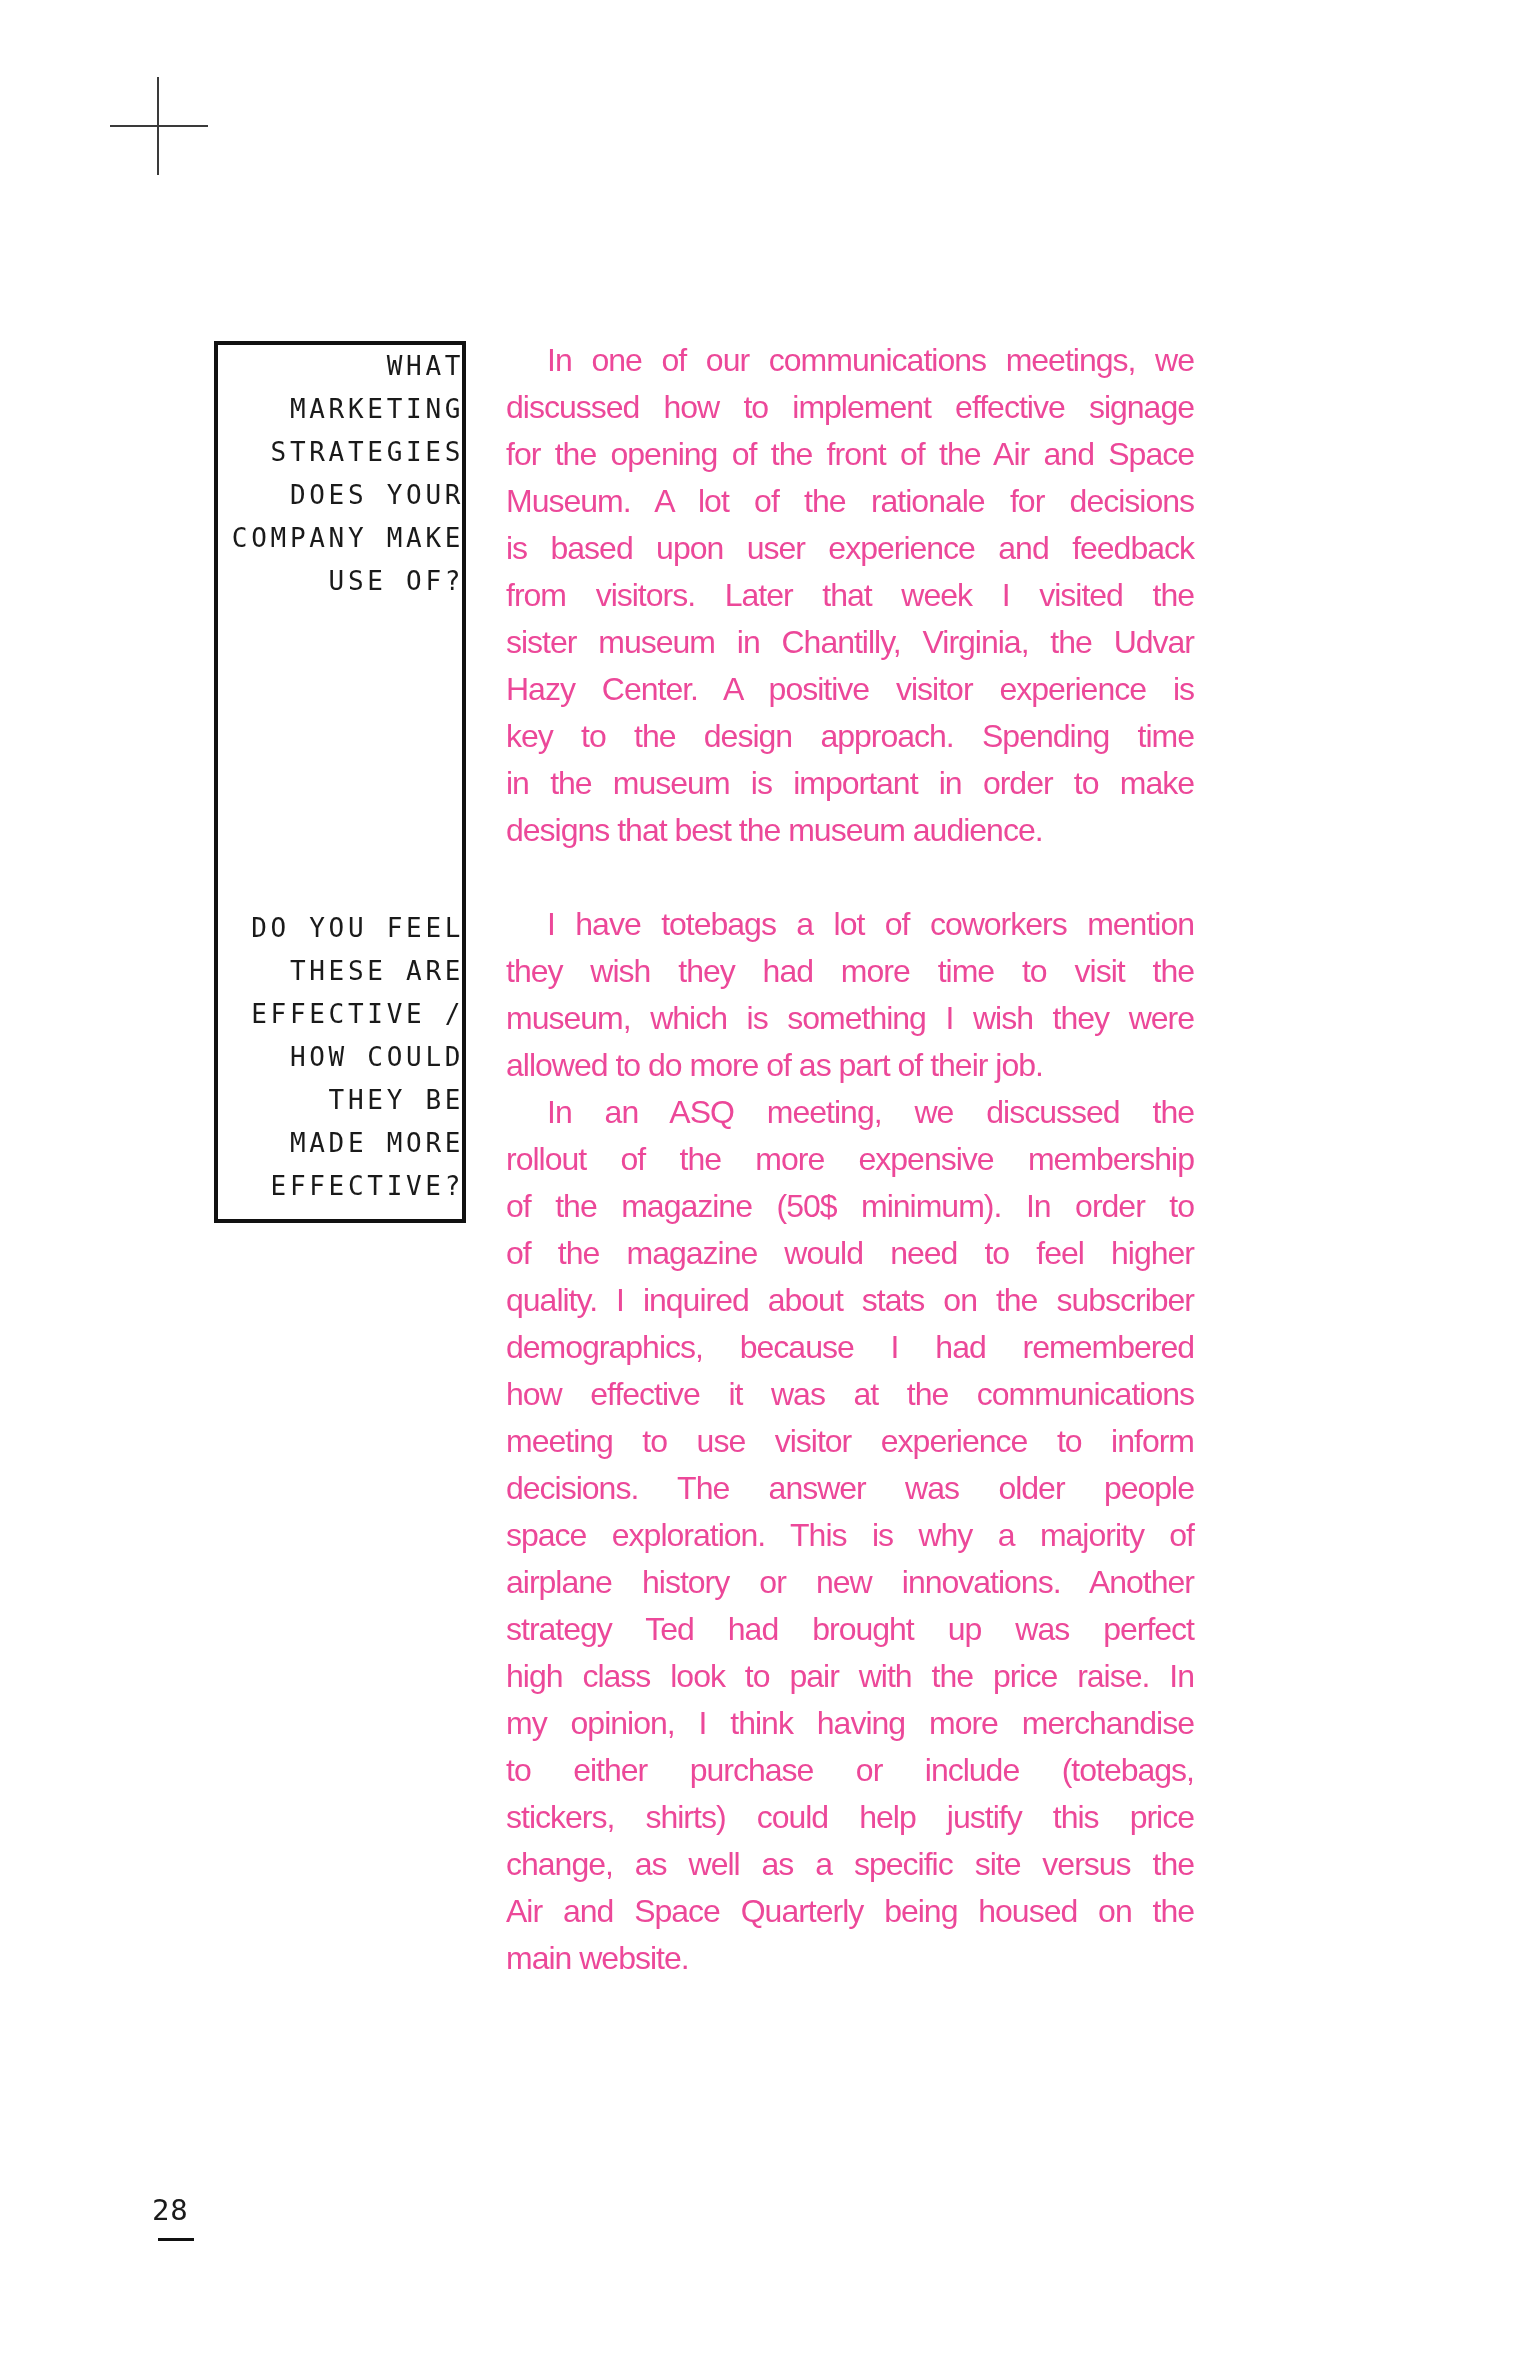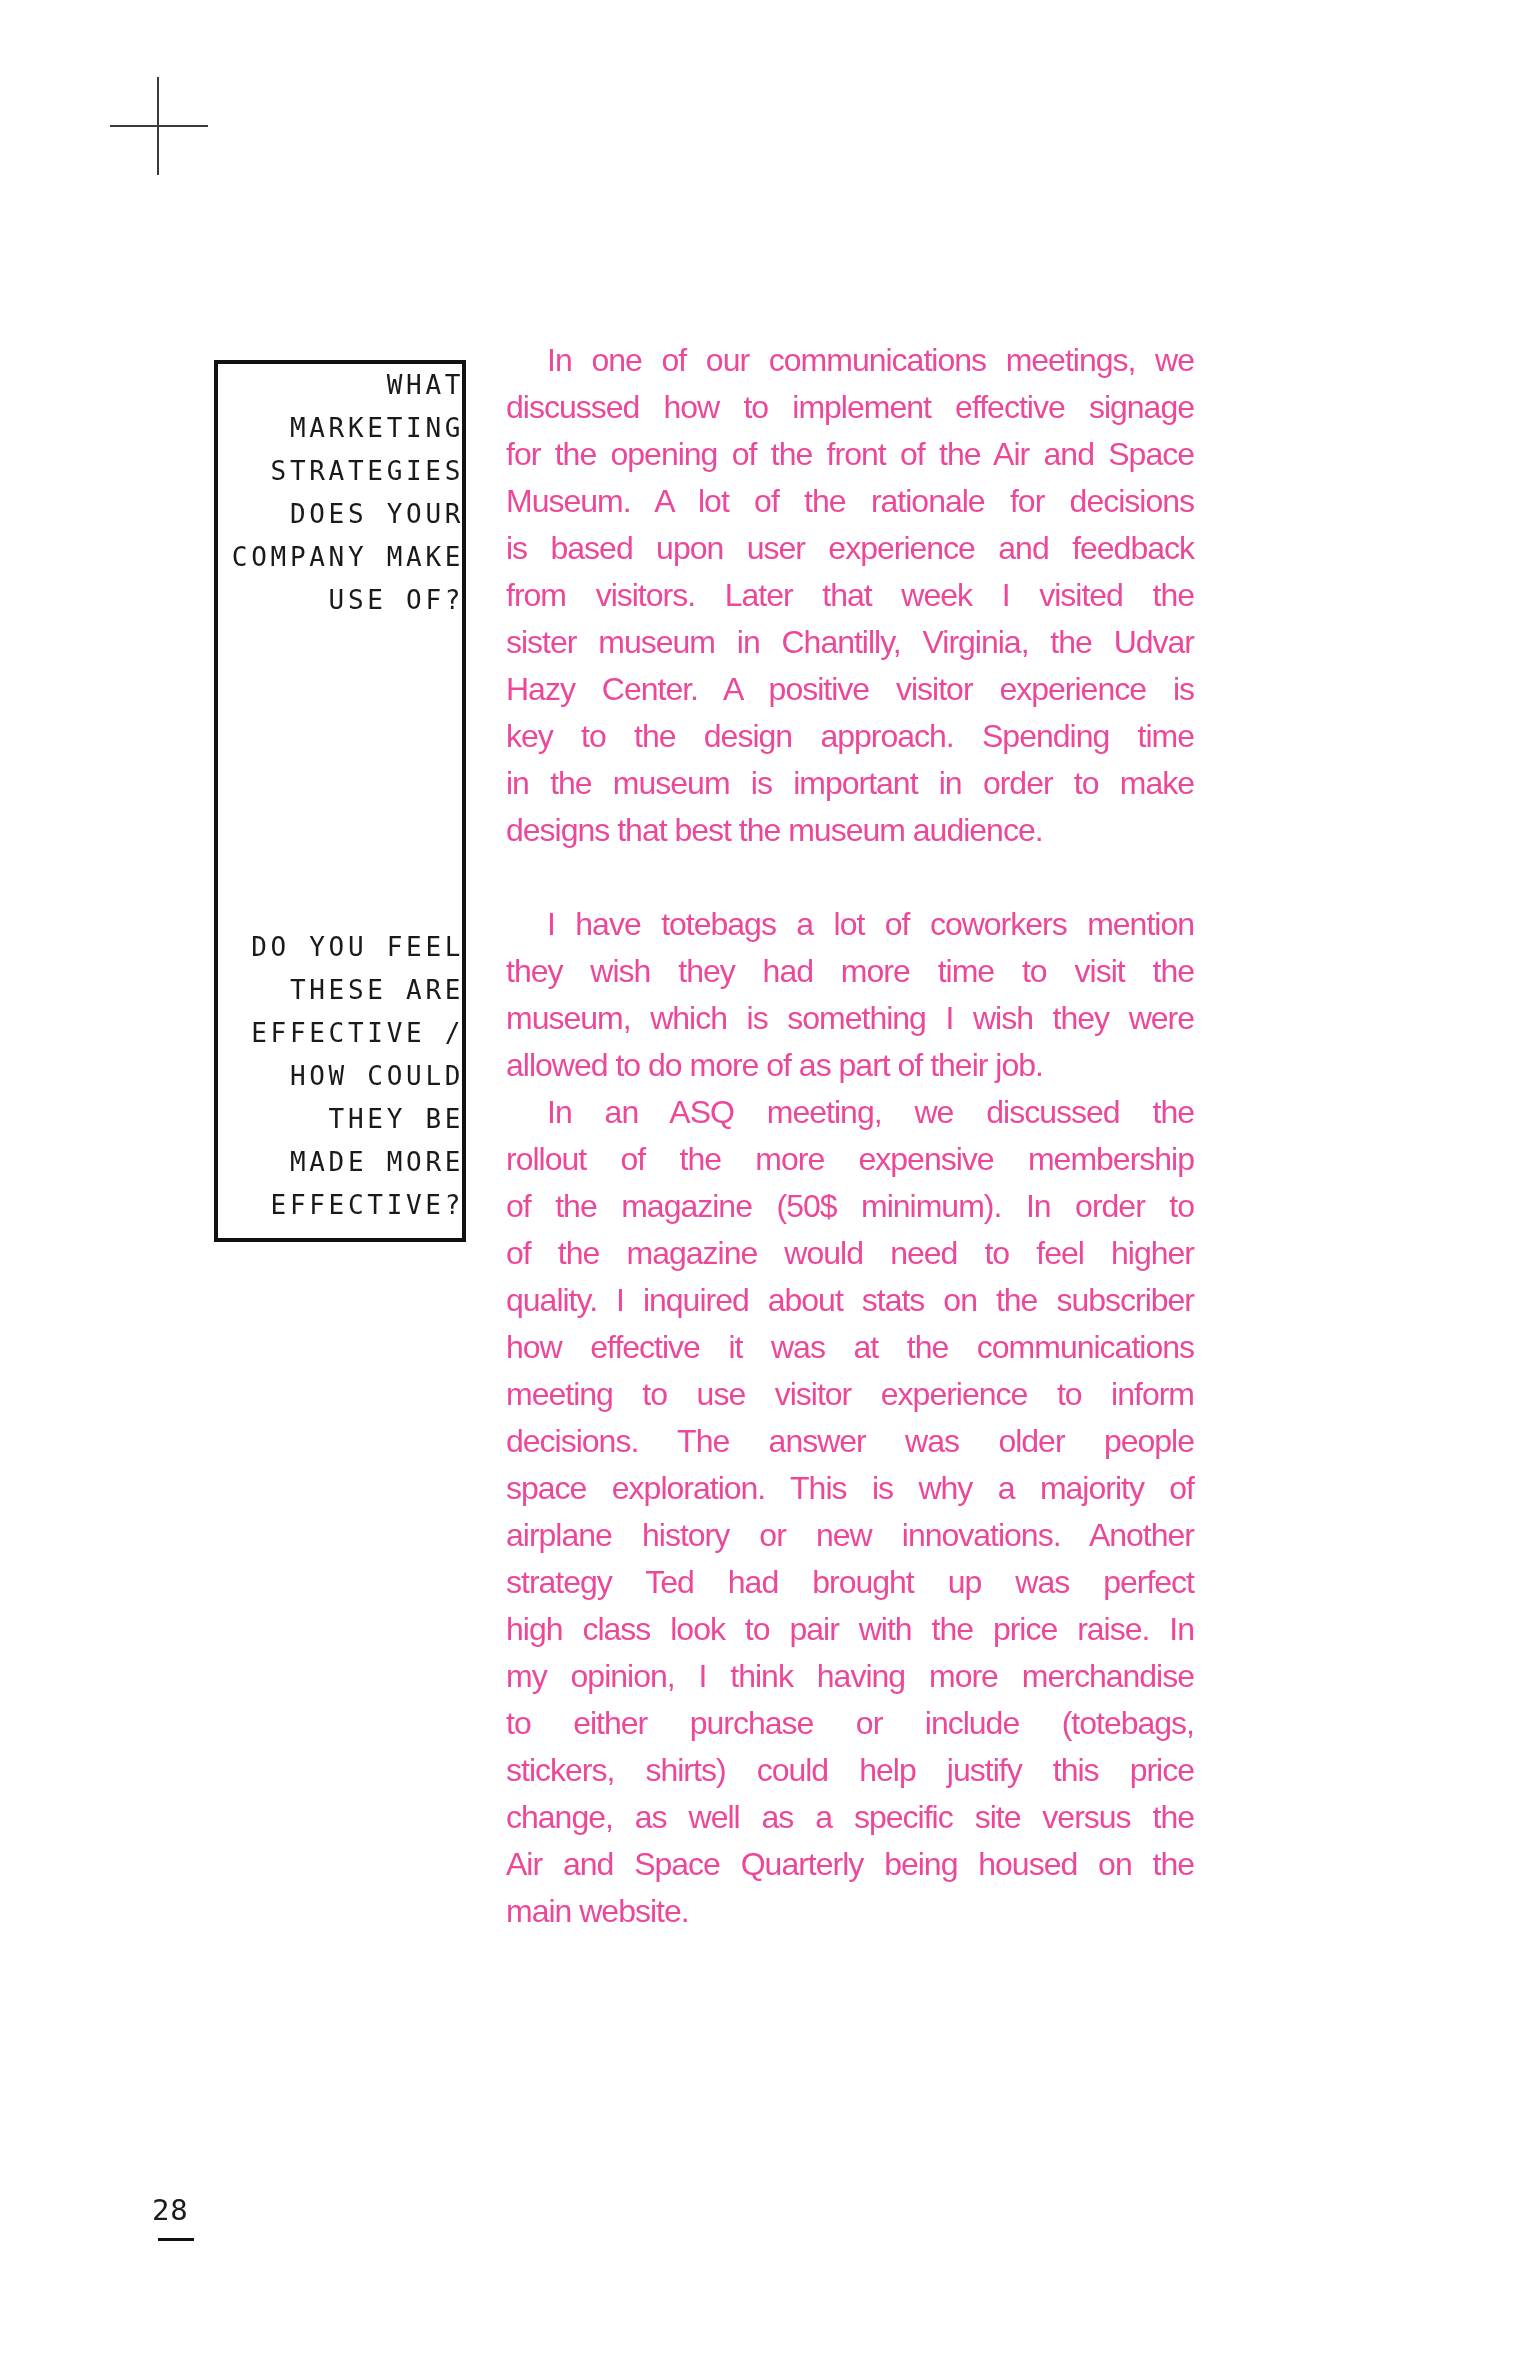--- a/index.html
+++ b/index.html
@@ -2,21 +2,21 @@
 <html style="font-size:13px"><head>
 <meta charset="utf-8">
 <style>
   html, body { margin: 0; padding: 0; background: #ffffff; }
   body { width: 1539px; height: 2377px; position: relative; overflow: hidden; color: #1a1a1a; }
   .crop-mark { position: absolute; background: #3a3a3a; }
   .crop-h { left: 110px; top: 125px; width: 98px; height: 2.4px; }
   .crop-v { left: 157px; top: 77px; width: 2.4px; height: 98px; }
 
   .question-box {
-    position: absolute; left: 214px; top: 360px;
+    position: absolute; left: 214px; top: 341px;
     width: 244px; height: 874px;
     border: 4px solid #111111;
     box-sizing: content-box;
   }
   .question {
     position: absolute; right: 1.6px;
     text-align: right;
     font-family: "DejaVu Sans Mono", "Liberation Mono", monospace;
     font-size: 26px; line-height: 43px;
     letter-spacing: 3.7px;
@@ -99,20 +99,21 @@
     <span class="line">they wish they had more time to visit the</span>
     <span class="line">museum, which is something I wish they were</span>
     <span class="line last">allowed to do more of as part of their job.</span>
   </div>
   <div class="paragraph">
     <span class="line indent">In an ASQ meeting, we discussed the</span>
     <span class="line">rollout of the more expensive membership</span>
     <span class="line">of the magazine (50$ minimum). In order to</span>
     <span class="line">of the magazine would need to feel higher</span>
     <span class="line">quality. I inquired about stats on the subscriber</span>
+    <span class="line">demographics, because I had remembered</span>
     <span class="line">how effective it was at the communications</span>
     <span class="line">meeting to use visitor experience to inform</span>
     <span class="line">decisions. The answer was older people</span>
     <span class="line">space exploration. This is why a majority of</span>
     <span class="line">airplane history or new innovations. Another</span>
     <span class="line">strategy Ted had brought up was perfect</span>
     <span class="line">high class look to pair with the price raise. In</span>
     <span class="line">my opinion, I think having more merchandise</span>
     <span class="line">to either purchase or include (totebags,</span>
     <span class="line">stickers, shirts) could help justify this price</span>

